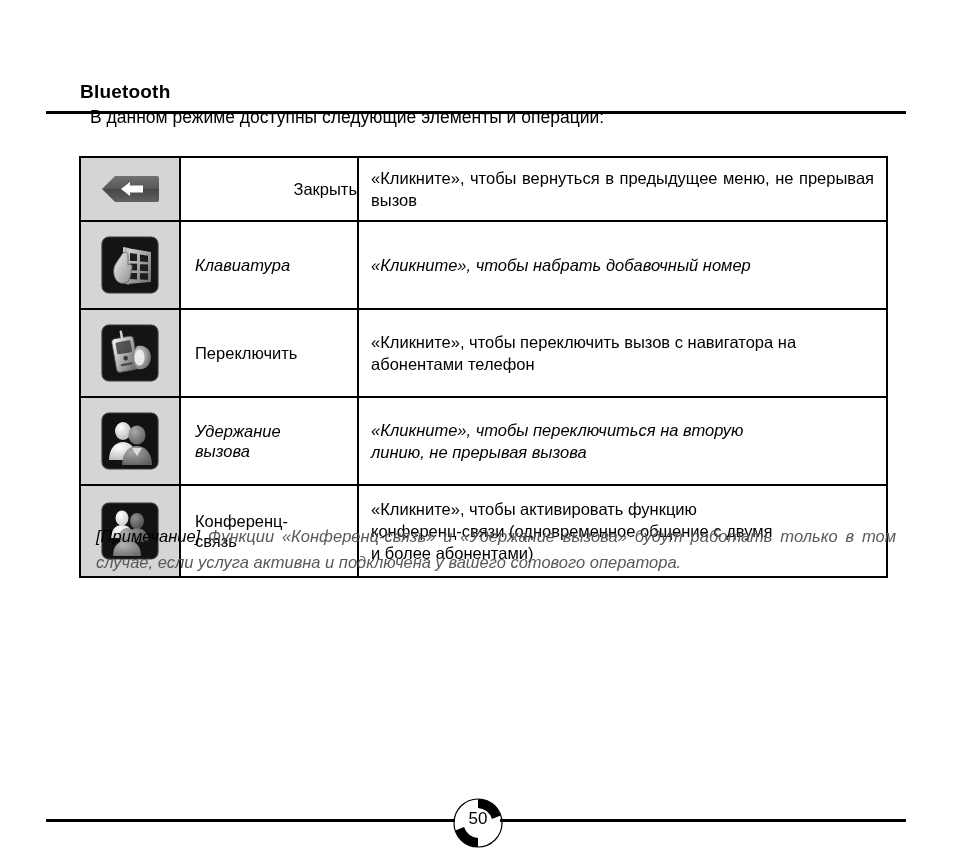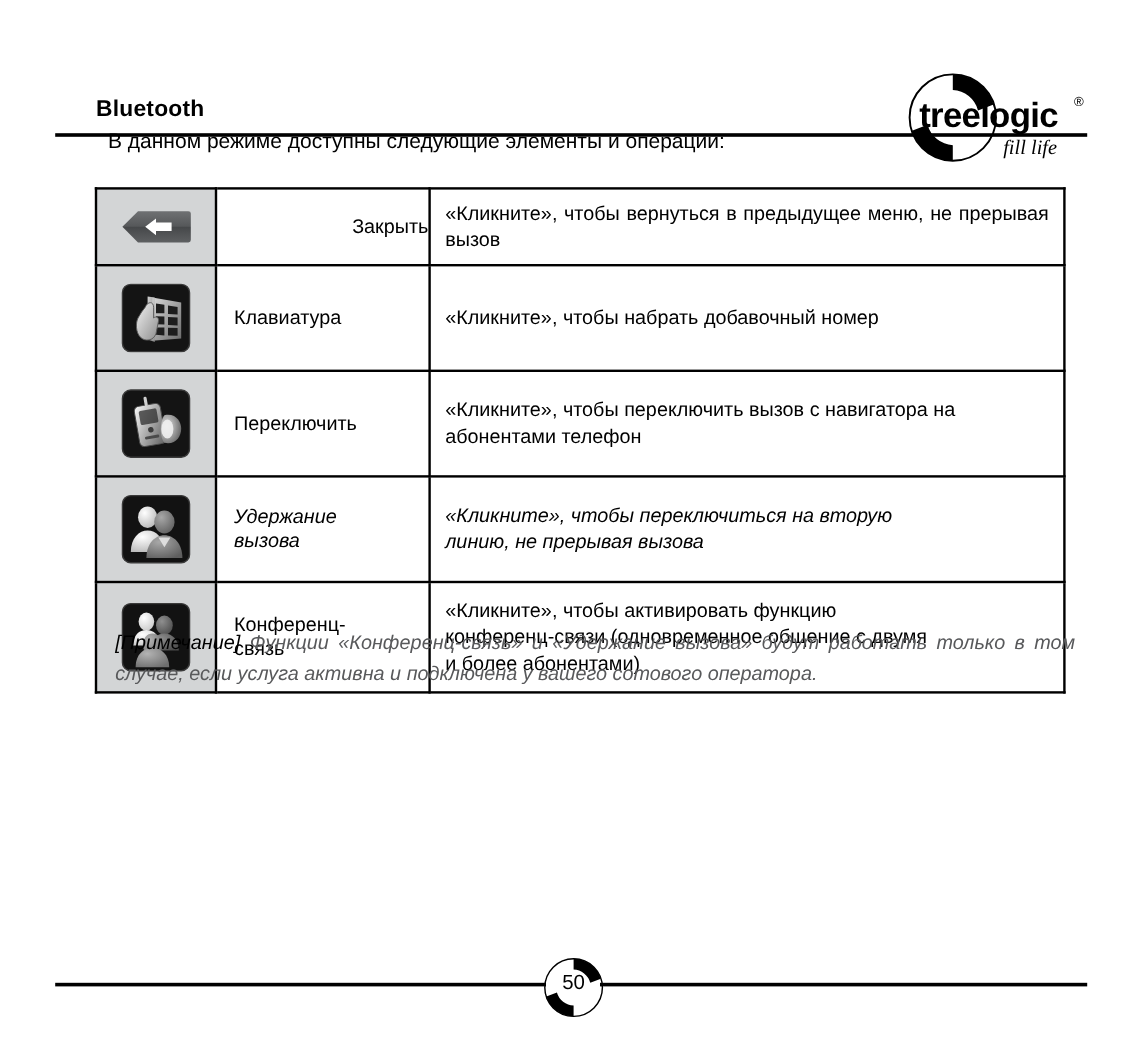--- a/index.html
+++ b/index.html
@@ -98,21 +98,21 @@
   }
   .cell-desc {
     font-size: 16.5px;
     line-height: 22px;
     padding: 6px 12px 6px 12px !important;
     margin-left: 11px;
   }
   .cell-desc.justify { text-align: justify; text-align-last: left; }
 
   .row-h1 td { height: 50px; text-align: right; }
-  .row-h2 td { height: 74px; }
+  .row-h2 td { height: 74px; font-style: italic; }
   .row-h3 td { height: 74px; }
   .row-h4 td { height: 74px; font-style: italic; }
   .row-h5 td { height: 78px; }
 
   
   .ico { display: block; }
 
   
   .note {
     position: absolute;
@@ -169,35 +169,20 @@
     line-height: 20px;
   }
 </style>
 </head>
 <body>
 
 <div class="page-header">
   <div class="header-title">Bluetooth</div>
   <div class="header-rule"></div>
 
-  <div class="logo">
-    <svg width="180" height="84" viewBox="0 0 180 84">
-
-      <circle cx="62" cy="42" r="36" fill="none" stroke="#000" stroke-width="1.6"></circle>
-
-      <path d="M62 6 A36 36 0 0 1 96 31 L83 36 A23 23 0 0 0 62 19 Z" fill="#000"></path>
-
-      <path d="M62 78 A36 36 0 0 1 28 53 L41 48 A23 23 0 0 0 62 65 Z" fill="#000"></path>
-
-      <text x="34" y="50" font-family="'Liberation Sans', sans-serif" font-size="29" font-weight="bold" fill="#000" letter-spacing="-0.6">treelogic</text>
-      <text x="163" y="32" font-family="'Liberation Sans', sans-serif" font-size="11" fill="#000">®</text>
-
-      <text x="104" y="72" font-family="'Liberation Serif', serif" font-size="17" font-style="italic" fill="#000">fill life</text>
-    </svg>
-  </div>
 </div>
 
 <div class="intro">В данном режиме доступны следующие элементы и операции:</div>
 
 <table class="op-table">
   <colgroup>
     <col class="col-icon">
       <col class="col-name">
       <col class="col-desc">
   </colgroup>

